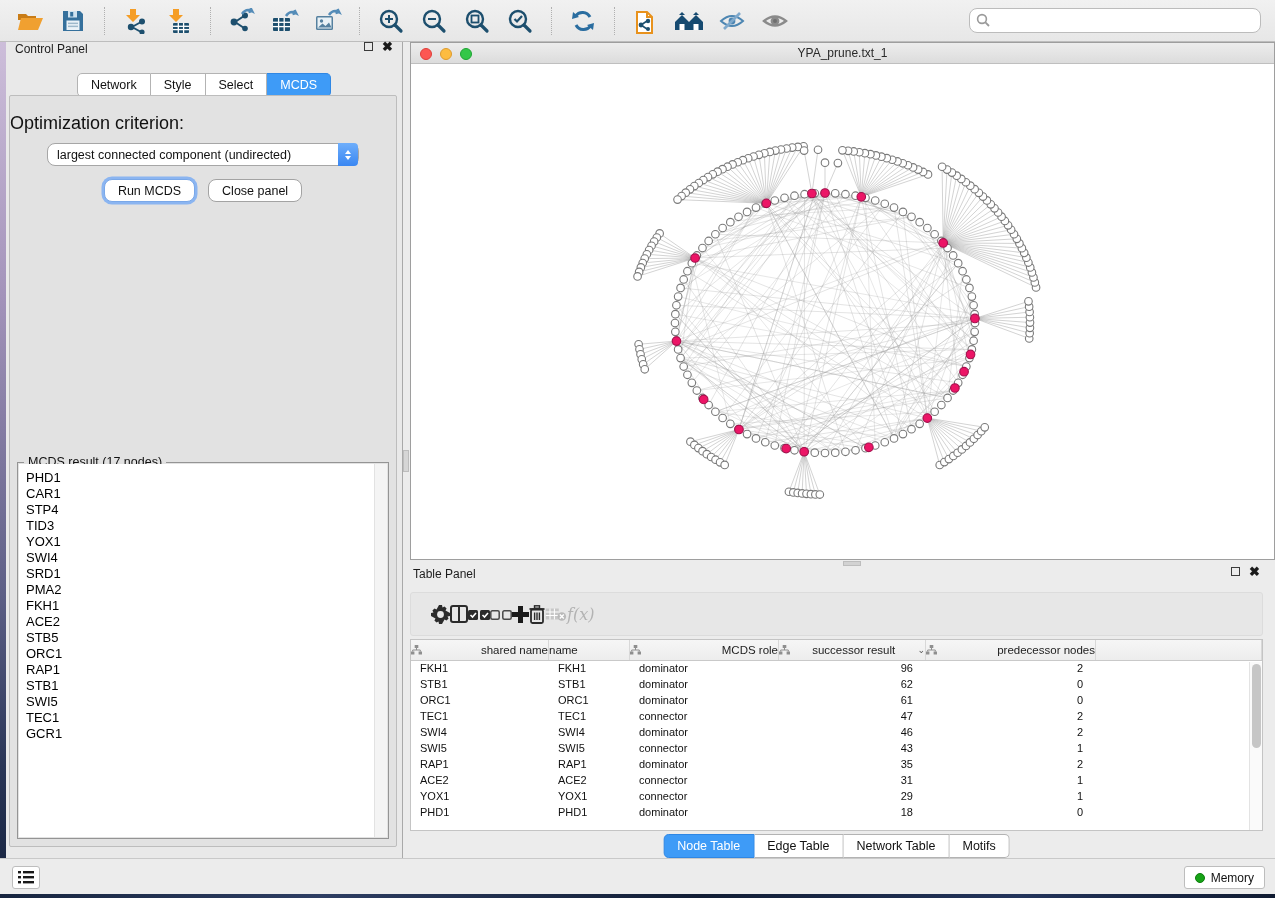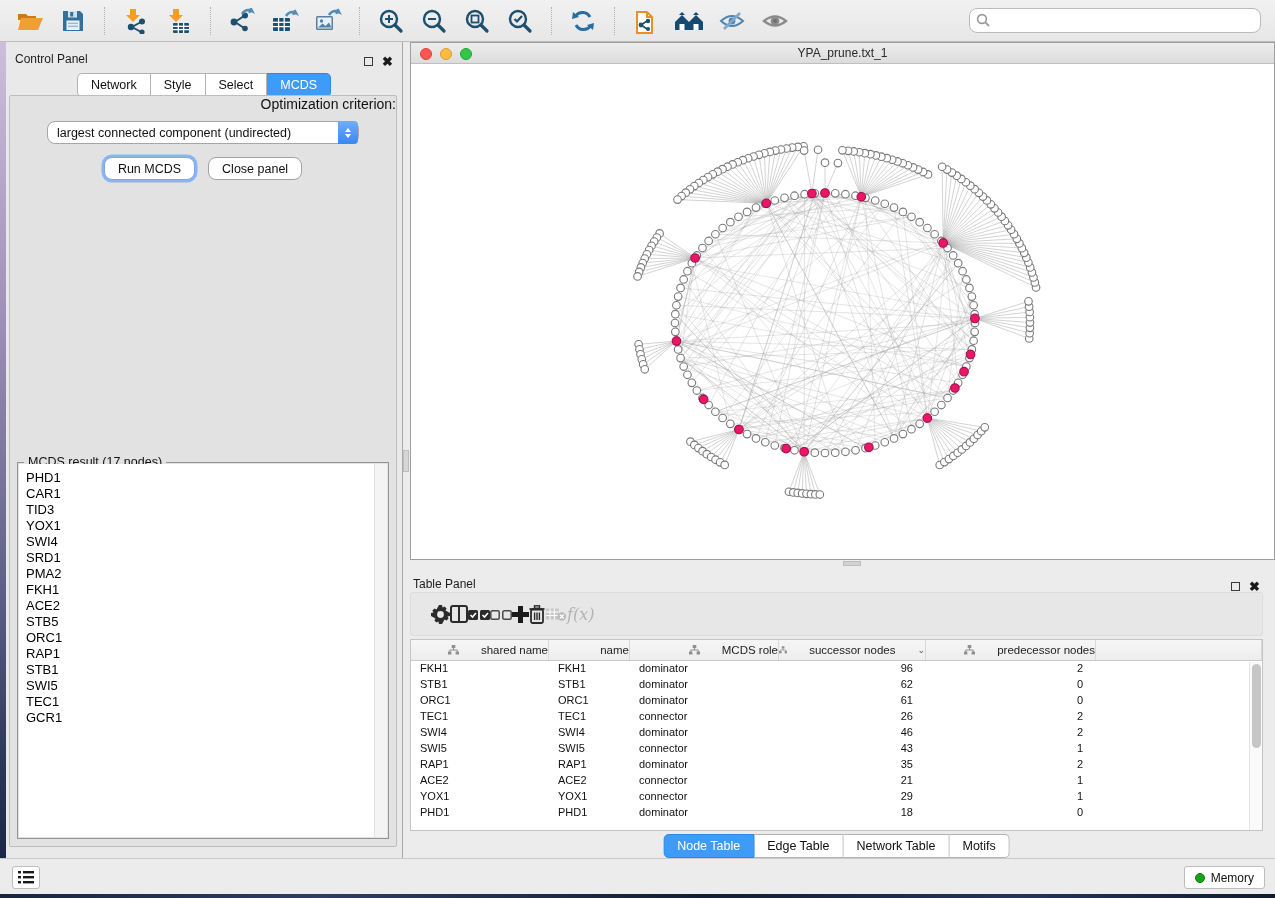--- a/index.html
+++ b/index.html
@@ -20,36 +20,36 @@
 
   
   #wall-left { position:absolute; left:0; top:42px; width:6px; height:852px;
     background:linear-gradient(#cdbeda, #a393ba 30%, #5d5f86 65%, #2a3657 85%, #15223e); }
   #wall-bottom { position:absolute; left:0; top:894px; width:1275px; height:4px;
     background:linear-gradient(90deg,#17253f,#2e3e63 25%,#121e35 55%,#24355c 80%,#101b31); }
 
   
   #control-panel { position:absolute; left:6px; top:42px; width:397px; height:816px;
     background:#e9e9e9; border-right:1px solid #a9a9a9; }
-  .panel-head { height:24px; display:flex; align-items:flex-end; padding:0 9px; }
+  .panel-head { height:24px; display:flex; align-items:flex-start; padding:0 9px; }
   .panel-title { font-size:12px; color:#1c1c1c; }
   .panel-head-icons { margin-left:auto; display:flex; gap:9px; align-items:center; }
   .float-ic { width:9px; height:9px; border:1.5px solid #3a3a3a; }
   .close-ic { font-size:13px; font-weight:bold; color:#1a1a1a; line-height:9px; }
 
   #cp-tabs { display:flex; justify-content:center; margin-top:7px; }
   .tabbtn { font-size:12.5px; padding:4px 13px; background:#fff; border:1px solid #b3b3b3;
     border-left:none; color:#111; cursor:default; }
   .tabbtn:first-child { border-left:1px solid #b3b3b3; border-radius:5px 0 0 5px; }
   .tabbtn:last-child { border-radius:0 5px 5px 0; }
   .tabbtn.active { background:#3e9bf7; border-color:#2f87e4; color:#fff; }
 
   #cp-content { position:absolute; left:3px; top:53px; width:388px; bottom:11px;
     background:#e2e2e2; border:1px solid #bdbdbd; border-radius:2px; }
-  #opt-label { text-align:right; font-size:14px; color:#111; }
+  #opt-label { text-align:left; margin-top:17px; font-size:18px; color:#111; }
   #criterion-select { margin:9px auto 0; width:312px; height:23px; background:#fff;
     border:1px solid #a6a6a6; border-radius:8px; display:flex; align-items:center; position:relative; }
   #criterion-select .sel-text { font-size:12.5px; padding-left:9px; color:#111; white-space:nowrap; }
   .sel-stepper { position:absolute; right:0; top:-1px; width:20px; height:23px; border-radius:0 4px 4px 0;
     background:linear-gradient(#6eaefb,#3a87f2); display:flex; flex-direction:column;
     align-items:center; justify-content:center; gap:2px; }
   .sel-stepper .tri-up { width:0; height:0; border-left:3.5px solid transparent; border-right:3.5px solid transparent; border-bottom:4.5px solid #fff; }
   .sel-stepper .tri-dn { width:0; height:0; border-left:3.5px solid transparent; border-right:3.5px solid transparent; border-top:4.5px solid #fff; }
   #cp-buttons { display:flex; justify-content:center; gap:13px; margin-top:13px; }
   .cpbtn { font-size:12.5px; padding:3px 13px; height:23px; background:#fff;
@@ -91,21 +91,21 @@
   #tp-toolbar { position:absolute; left:6px; right:6px; top:25px; height:44px;
     background:#e7e7e7; border:1px solid #dcdcdc; border-radius:3px;
     display:flex; align-items:center; padding-left:20px; }
   .tp-ic { display:flex; align-items:center; justify-content:center; cursor:default; }
   .fx-label { font-family:"DejaVu Serif", serif; font-style:italic; font-size:16px; color:#b3b3b3; }
 
   #table-wrap { position:absolute; left:6px; right:6px; top:72px; height:192px;
     background:#fff; border:1px solid #c4c4c4; overflow:hidden; }
   .tgrid-row { display:grid; grid-template-columns:138px 81px 149px 147px 170px 1fr; }
   #thead { background:linear-gradient(#f6f6f6,#ededed); border-bottom:1px solid #c9c9c9; height:21px; }
-  .th { display:flex; align-items:center; justify-content:flex-end; gap:22px; font-size:11.5px;
+  .th { display:flex; align-items:center; justify-content:space-between; gap:8px; font-size:11.5px;
     color:#222; border-right:1px solid #d8d8d8; overflow:hidden; white-space:nowrap; }
   .th .sort { font-size:9px; color:#555; }
   .tr { height:16px; }
   .td { font-size:11px; color:#111; padding:1px 9px 0; white-space:nowrap; overflow:hidden; }
   .td.num { text-align:right; padding-right:13px; }
   #tbl-scroll { position:absolute; top:22px; right:0; bottom:0; width:13px;
     background:#fafafa; border-left:1px solid #e3e3e3; }
   #tbl-thumb { position:absolute; top:2px; left:1.5px; width:9px; height:84px;
     background:#c6c6c6; border-radius:5px; }
 
@@ -318,20 +318,21 @@
     </div>
     <div id="cp-buttons">
       <button class="cpbtn focused">Run MCDS</button>
       <button class="cpbtn">Close panel</button>
     </div>
     <div id="result-frame">
       <span id="result-legend">MCDS result (17 nodes)</span>
       <div id="result-list">
           <div>PHD1</div>
           <div>CAR1</div>
+          <div>STP4</div>
           <div>TID3</div>
           <div>YOX1</div>
           <div>SWI4</div>
           <div>SRD1</div>
           <div>PMA2</div>
           <div>FKH1</div>
           <div>ACE2</div>
           <div>STB5</div>
           <div>ORC1</div>
           <div>RAP1</div>
@@ -1024,21 +1025,21 @@
         </div>
         <div class="th">
           <svg width="11" height="10" viewBox="0 0 11 10">
             <g fill="#8f8f8f">
               <rect x="3.7" y="0" width="3.6" height="3"></rect>
               <rect x="0" y="6.5" width="3.4" height="3"></rect>
               <rect x="7.6" y="6.5" width="3.4" height="3"></rect>
             </g>
             <path d="M5.5 3 v2 M1.7 6.5 v-1.5 h7.6 v1.5" stroke="#8f8f8f" fill="none"></path>
           </svg>
-          <span>successor nodes</span>
+          <span>successor result</span>
           <span class="sort">⌄</span>
         </div>
         <div class="th">
           <svg width="11" height="10" viewBox="0 0 11 10">
             <g fill="#8f8f8f">
               <rect x="3.7" y="0" width="3.6" height="3"></rect>
               <rect x="0" y="6.5" width="3.4" height="3"></rect>
               <rect x="7.6" y="6.5" width="3.4" height="3"></rect>
             </g>
             <path d="M5.5 3 v2 M1.7 6.5 v-1.5 h7.6 v1.5" stroke="#8f8f8f" fill="none"></path>
@@ -1071,21 +1072,21 @@
           <div class="td">ORC1</div>
           <div class="td">dominator</div>
           <div class="td num">61</div>
           <div class="td num">0</div>
           <div></div>
         </div>
         <div class="tgrid-row tr">
           <div class="td">TEC1</div>
           <div class="td">TEC1</div>
           <div class="td">connector</div>
-          <div class="td num">26</div>
+          <div class="td num">47</div>
           <div class="td num">2</div>
           <div></div>
         </div>
         <div class="tgrid-row tr">
           <div class="td">SWI4</div>
           <div class="td">SWI4</div>
           <div class="td">dominator</div>
           <div class="td num">46</div>
           <div class="td num">2</div>
           <div></div>
@@ -1103,21 +1104,21 @@
           <div class="td">RAP1</div>
           <div class="td">dominator</div>
           <div class="td num">35</div>
           <div class="td num">2</div>
           <div></div>
         </div>
         <div class="tgrid-row tr">
           <div class="td">ACE2</div>
           <div class="td">ACE2</div>
           <div class="td">connector</div>
-          <div class="td num">21</div>
+          <div class="td num">31</div>
           <div class="td num">1</div>
           <div></div>
         </div>
         <div class="tgrid-row tr">
           <div class="td">YOX1</div>
           <div class="td">YOX1</div>
           <div class="td">connector</div>
           <div class="td num">29</div>
           <div class="td num">1</div>
           <div></div>

